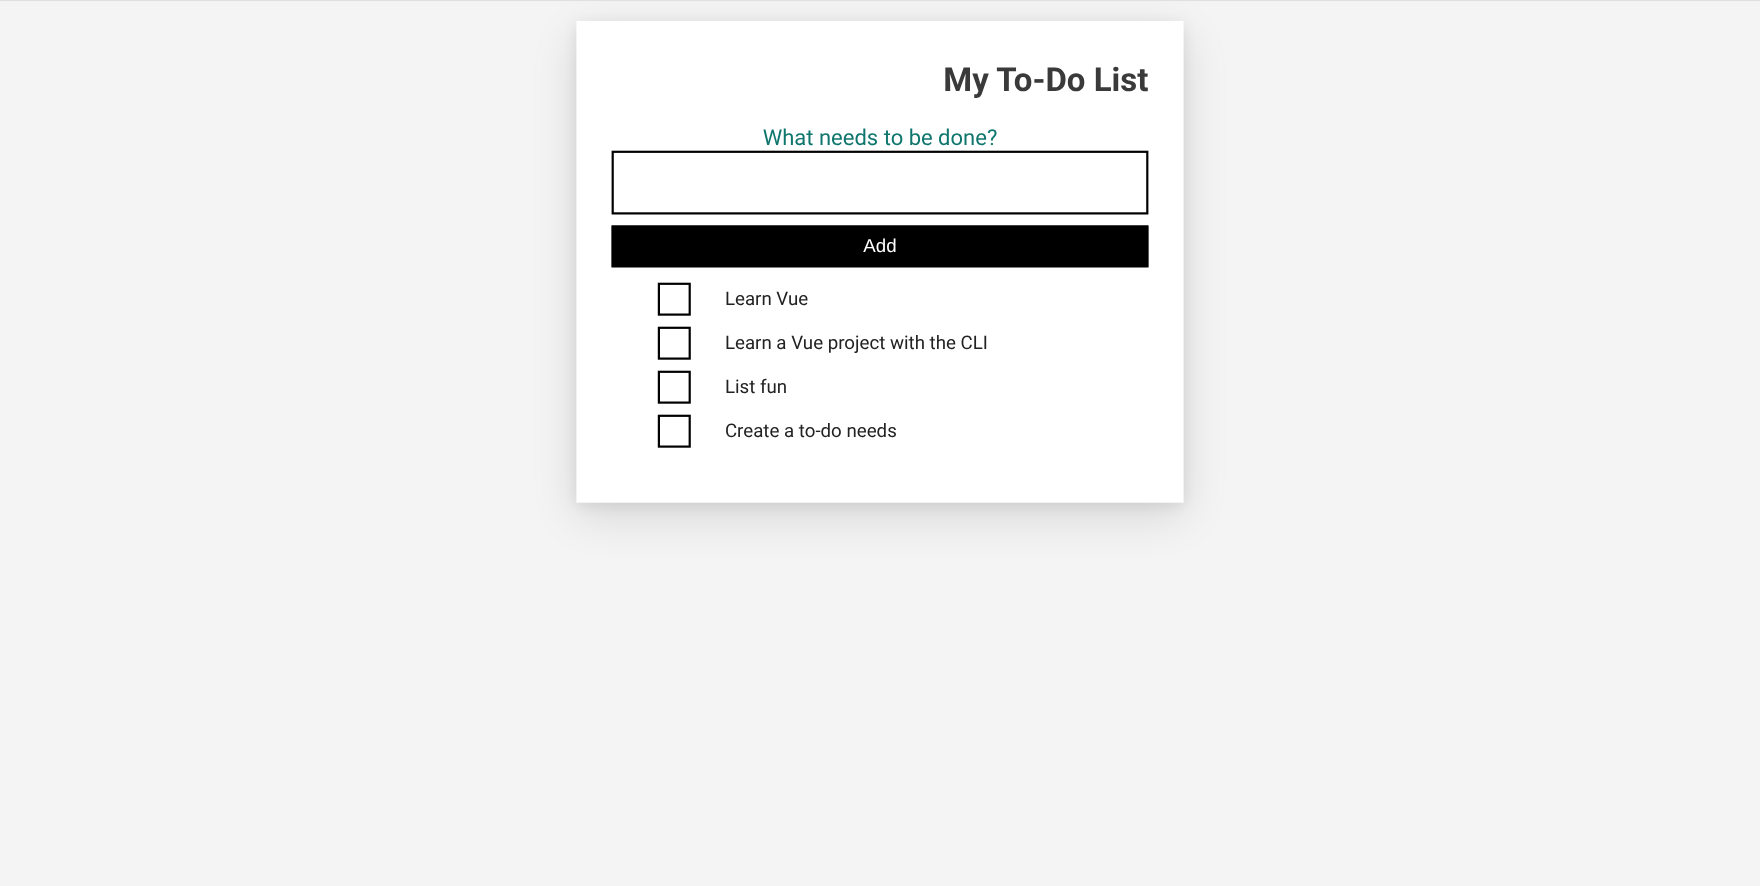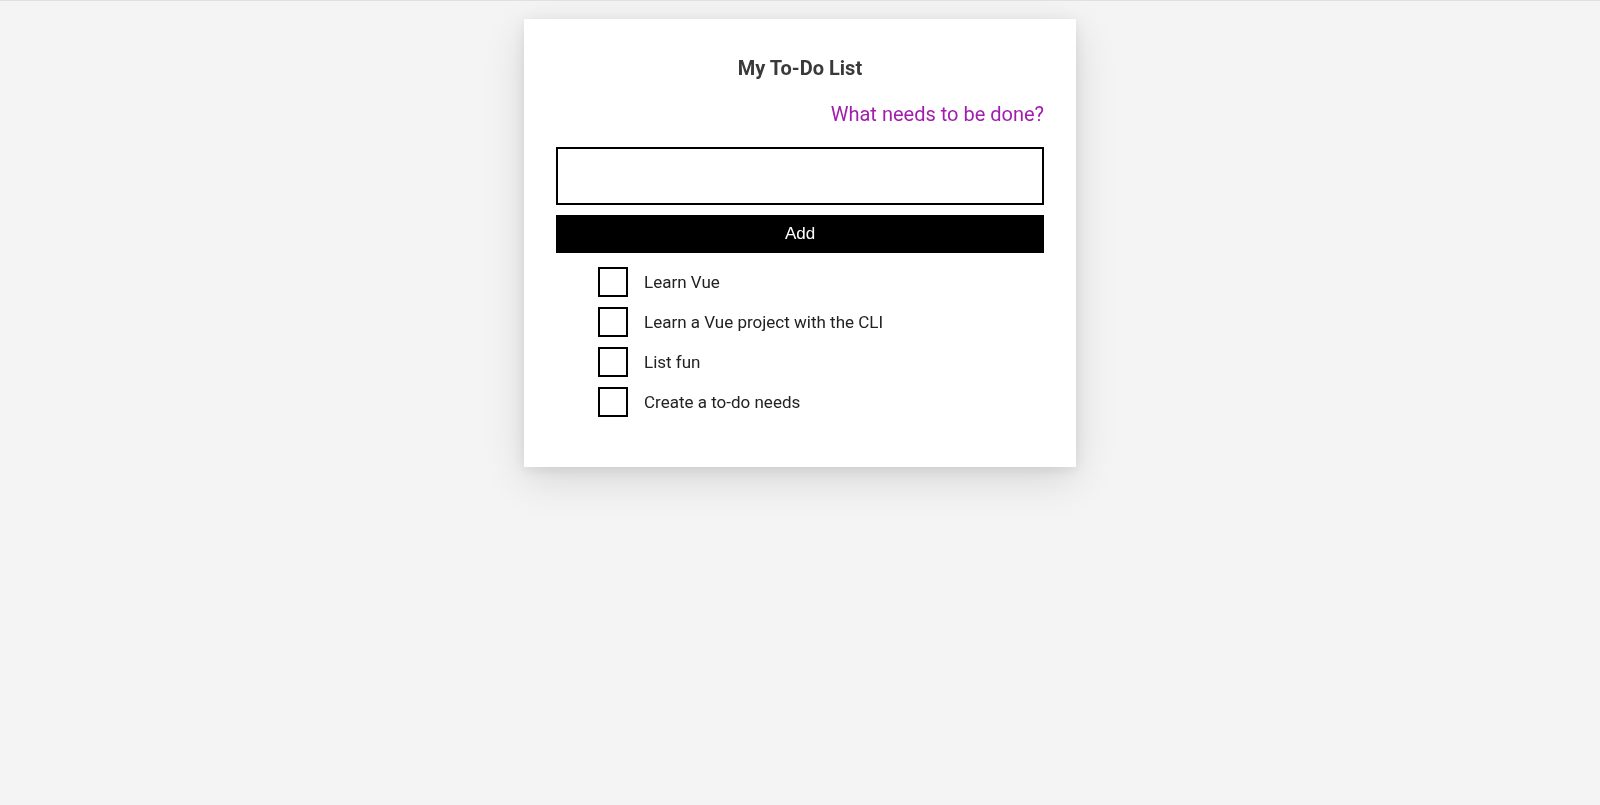--- a/index.html
+++ b/index.html
@@ -15,33 +15,33 @@
       border-top: 1px solid #e0e0e0;
     }
     .app-container {
       width: 552px;
       margin: 18px auto 0 auto;
       background: #ffffff;
       padding: 32px 32px 40px 32px;
       box-shadow: 0 3px 12px rgba(0,0,0,0.08), 0 12px 40px rgba(0,0,0,0.12);
     }
     .title {
-      text-align: center;
-      font-size: 20px;
+      text-align: right;
+      font-size: 30px;
       font-weight: 700;
       color: #3a3a3a;
       margin-top: 5px;
       margin-bottom: 22px;
     }
     .prompt-label {
       display: block;
-      text-align: right;
+      text-align: center;
       font-size: 20px;
-      color: #a21caf;
-      margin-bottom: 21px;
+      color: #0f766e;
+      margin-bottom: 0;
       font-weight: 400;
     }
     .new-todo-input {
       width: 100%;
       height: 58px;
       border: 2px solid #000000;
       background: #ffffff;
       padding: 8px 12px;
       font-size: 18px;
       outline: none;
@@ -74,21 +74,21 @@
       border: 2px solid #000000;
       background: #ffffff;
       flex-shrink: 0;
       -webkit-appearance: none;
       appearance: none;
       cursor: pointer;
     }
     .todo-label {
       font-size: 17px;
       color: #222222;
-      margin-left: 16px;
+      margin-left: 31px;
       cursor: pointer;
     }
   </style>
 </head>
 <body>
 
 <div class="app-container">
 
   <h1 class="title">My To-Do List</h1>
 

